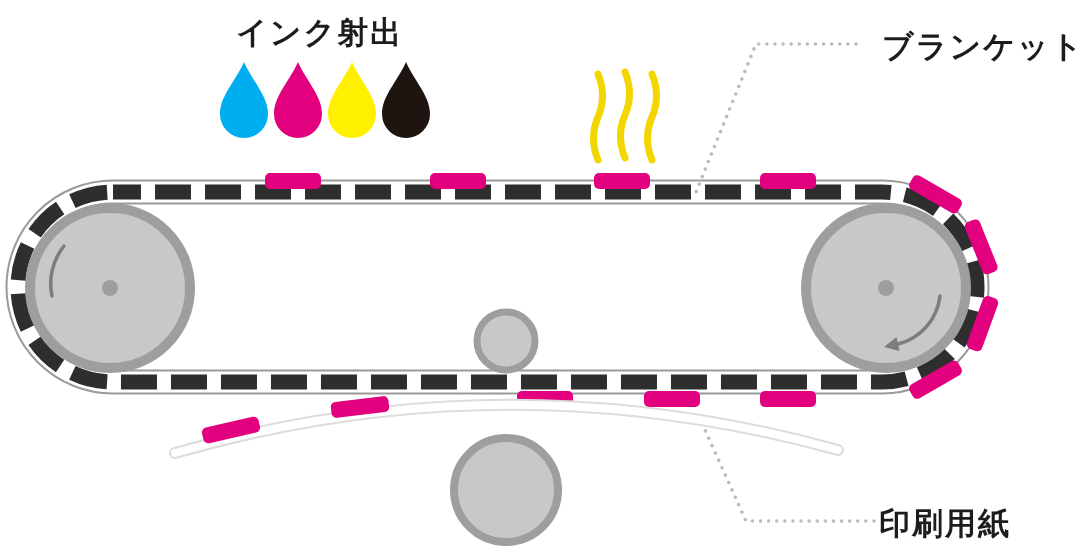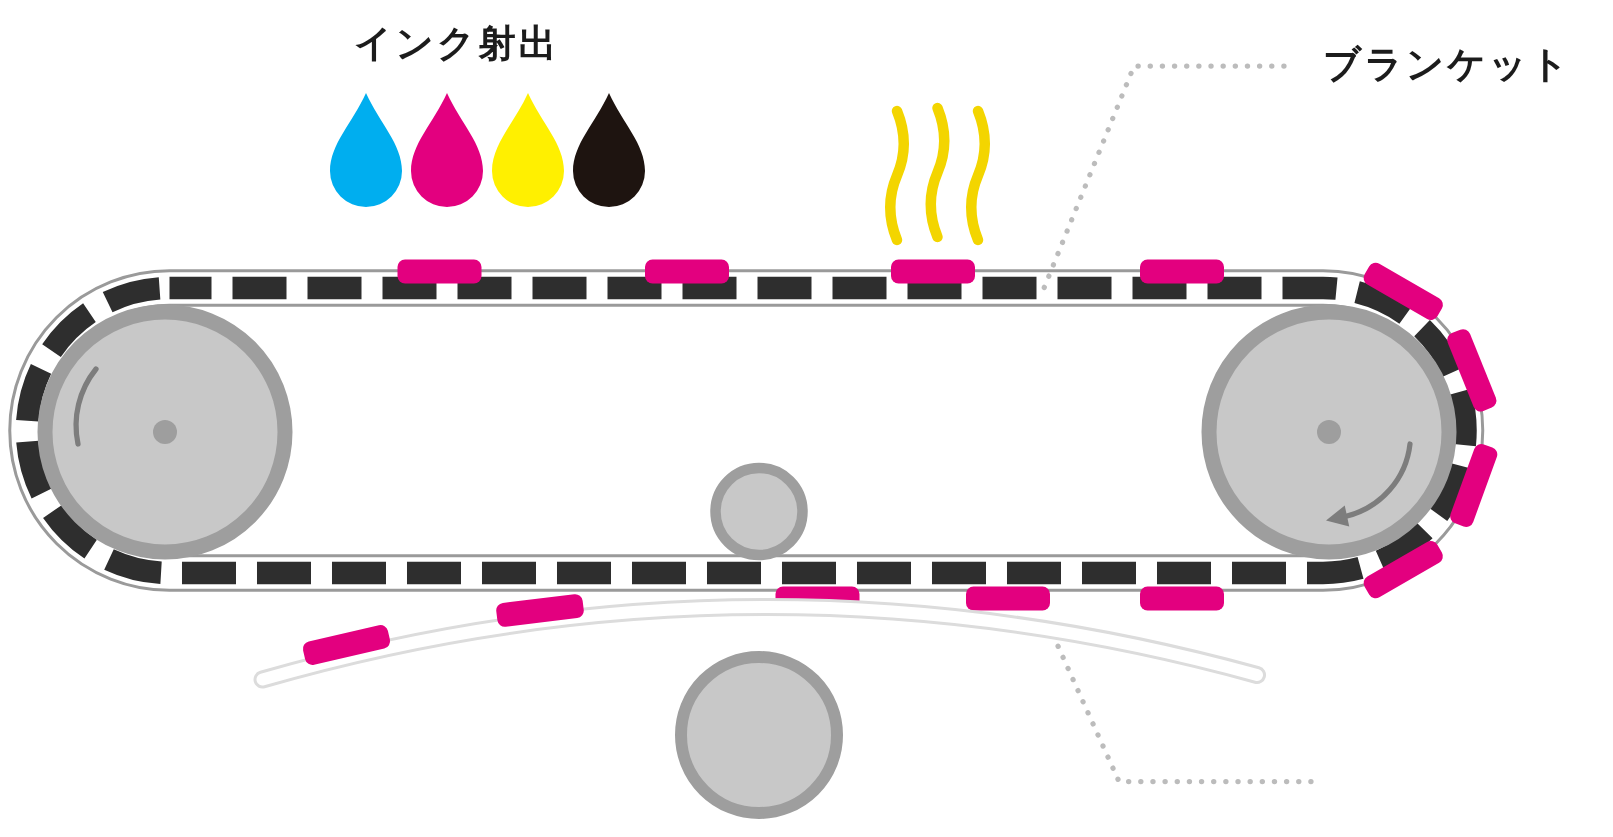--- a/index.html
+++ b/index.html
@@ -7,21 +7,21 @@
     position:relative;
     width:1075px; height:558px;
     background:#ffffff;
     font-family:"Liberation Sans", sans-serif;
     overflow:hidden;
   }
   .stage svg { position:absolute; left:0; top:0; }
   .label {
     position:absolute;
     font-weight:bold;
-    font-size:25px;
+    font-size:31px;
     color:#1c1c1c;
     letter-spacing:2px;
     white-space:nowrap;
   }
   #label-ejection { left:236px; top:12px; }
   #label-drying   { left:536px; top:12px; }
   #label-blanket  { left:862px; top:26px;margin-left:20px; }
   #label-paper    { left:879px; top:503px; }
 </style>
 </head>
@@ -92,14 +92,15 @@
     <g fill="none" stroke="#f3d500" stroke-width="7" stroke-linecap="round">
       <path d="M598,74 Q607,96 598,117 Q589,138 598,160"></path>
       <path d="M625,72 Q634,94 625,115 Q616,136 625,158"></path>
       <path d="M652,74 Q661,96 652,117 Q643,138 652,160"></path>
     </g>
 
   </svg>
 
   <div class="label" id="label-ejection">インク射出</div>
   <div class="label" id="label-blanket">ブランケット</div>
+  <div class="label" id="label-paper">印刷用紙</div>
 
 </div>
 
 </body></html>

